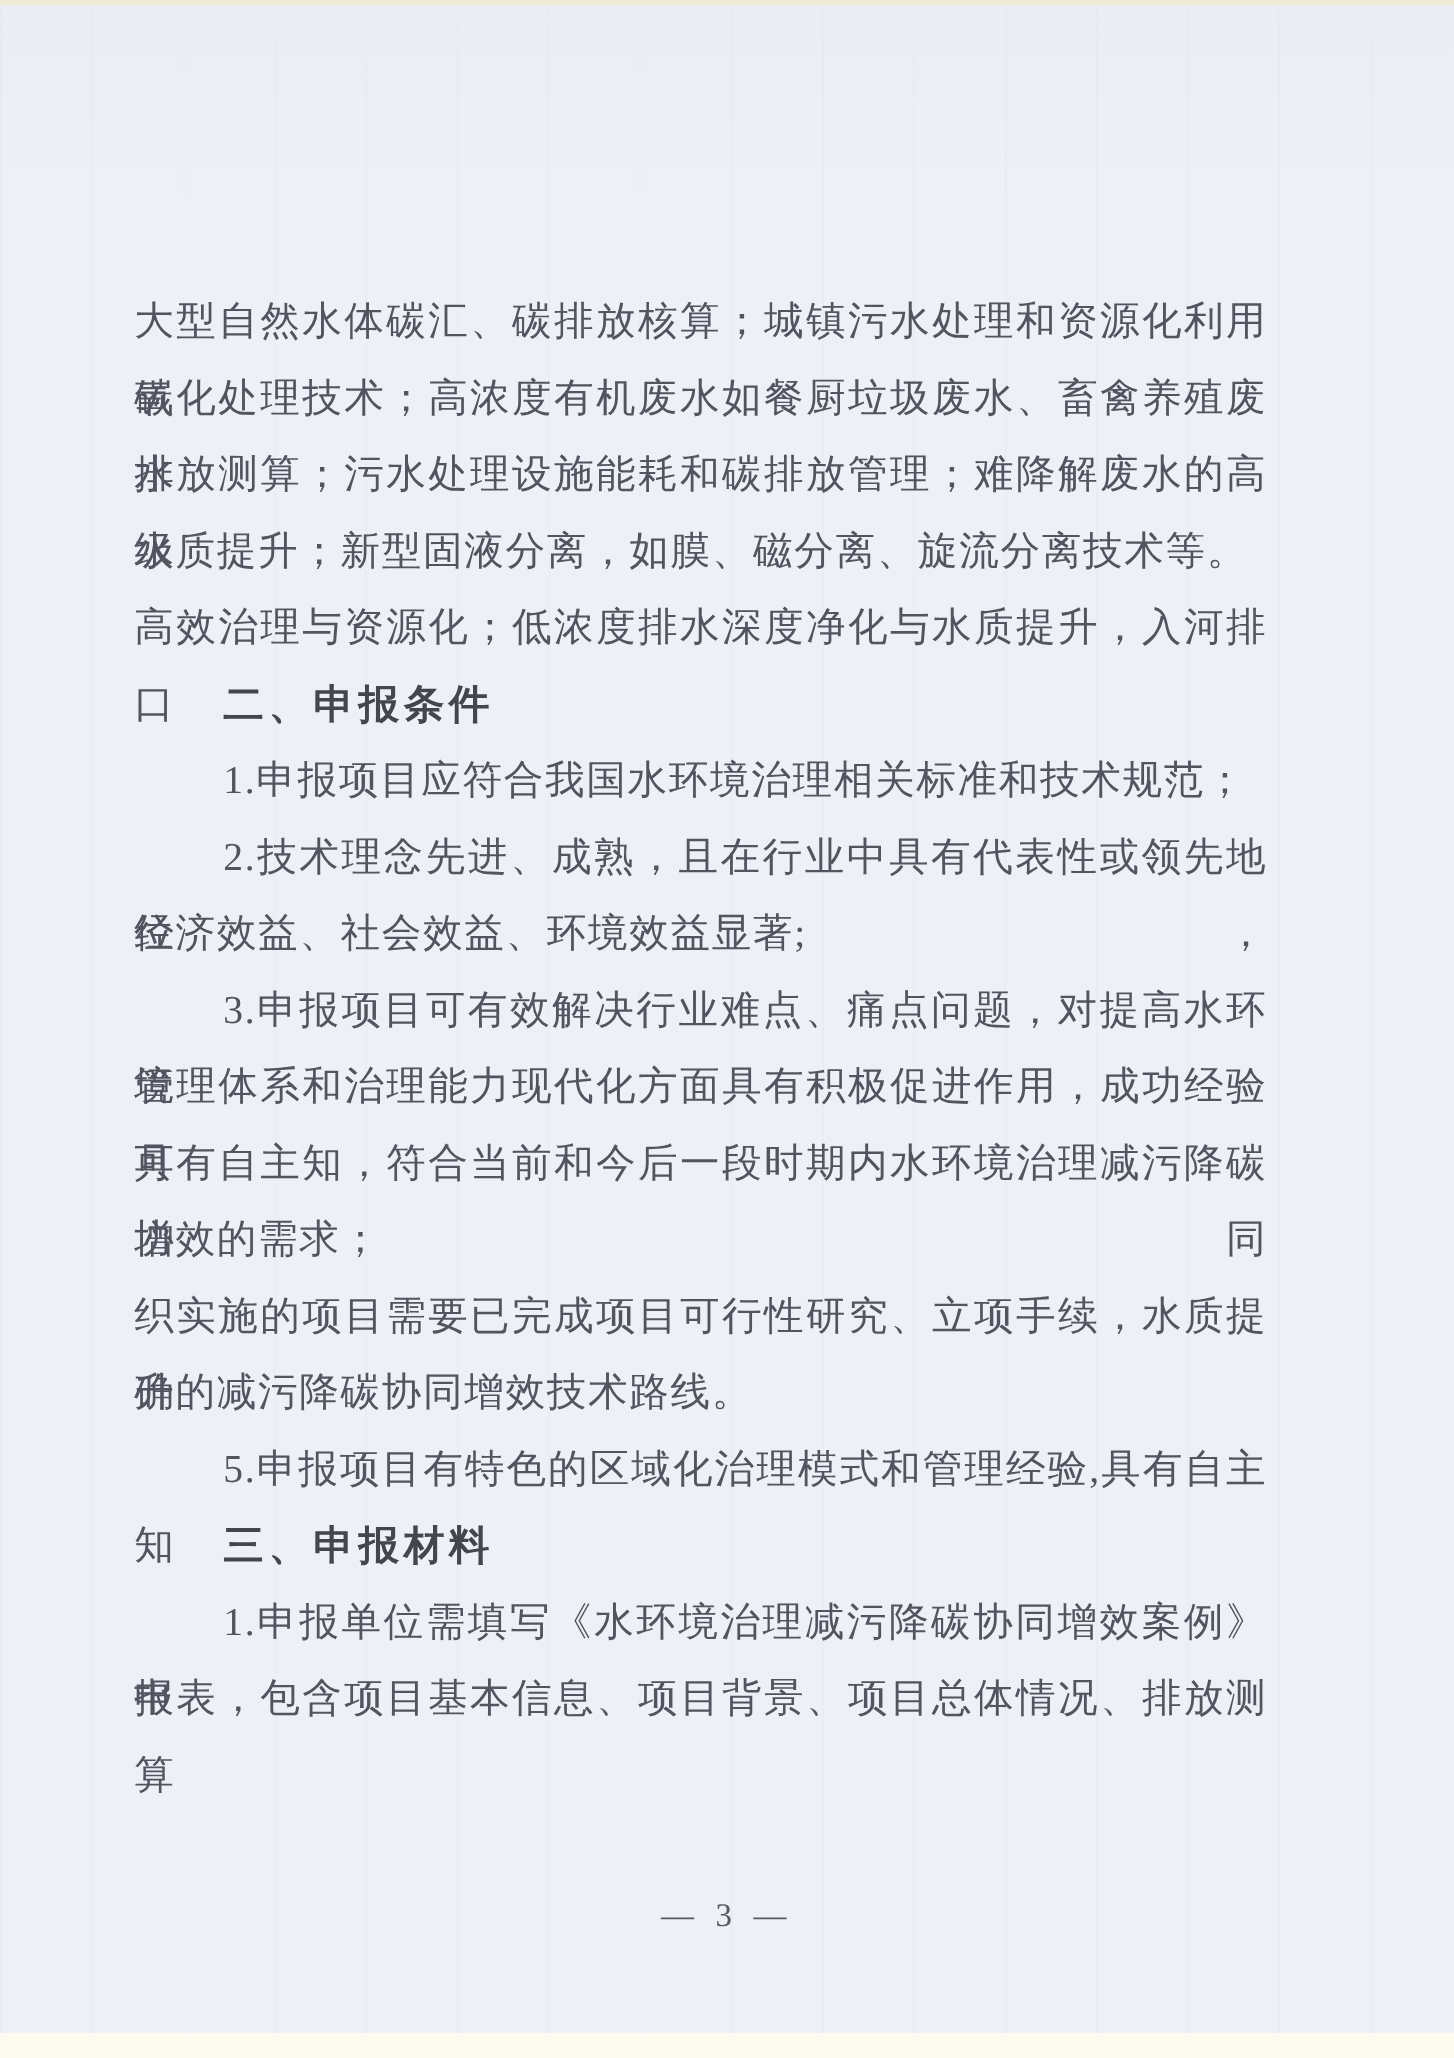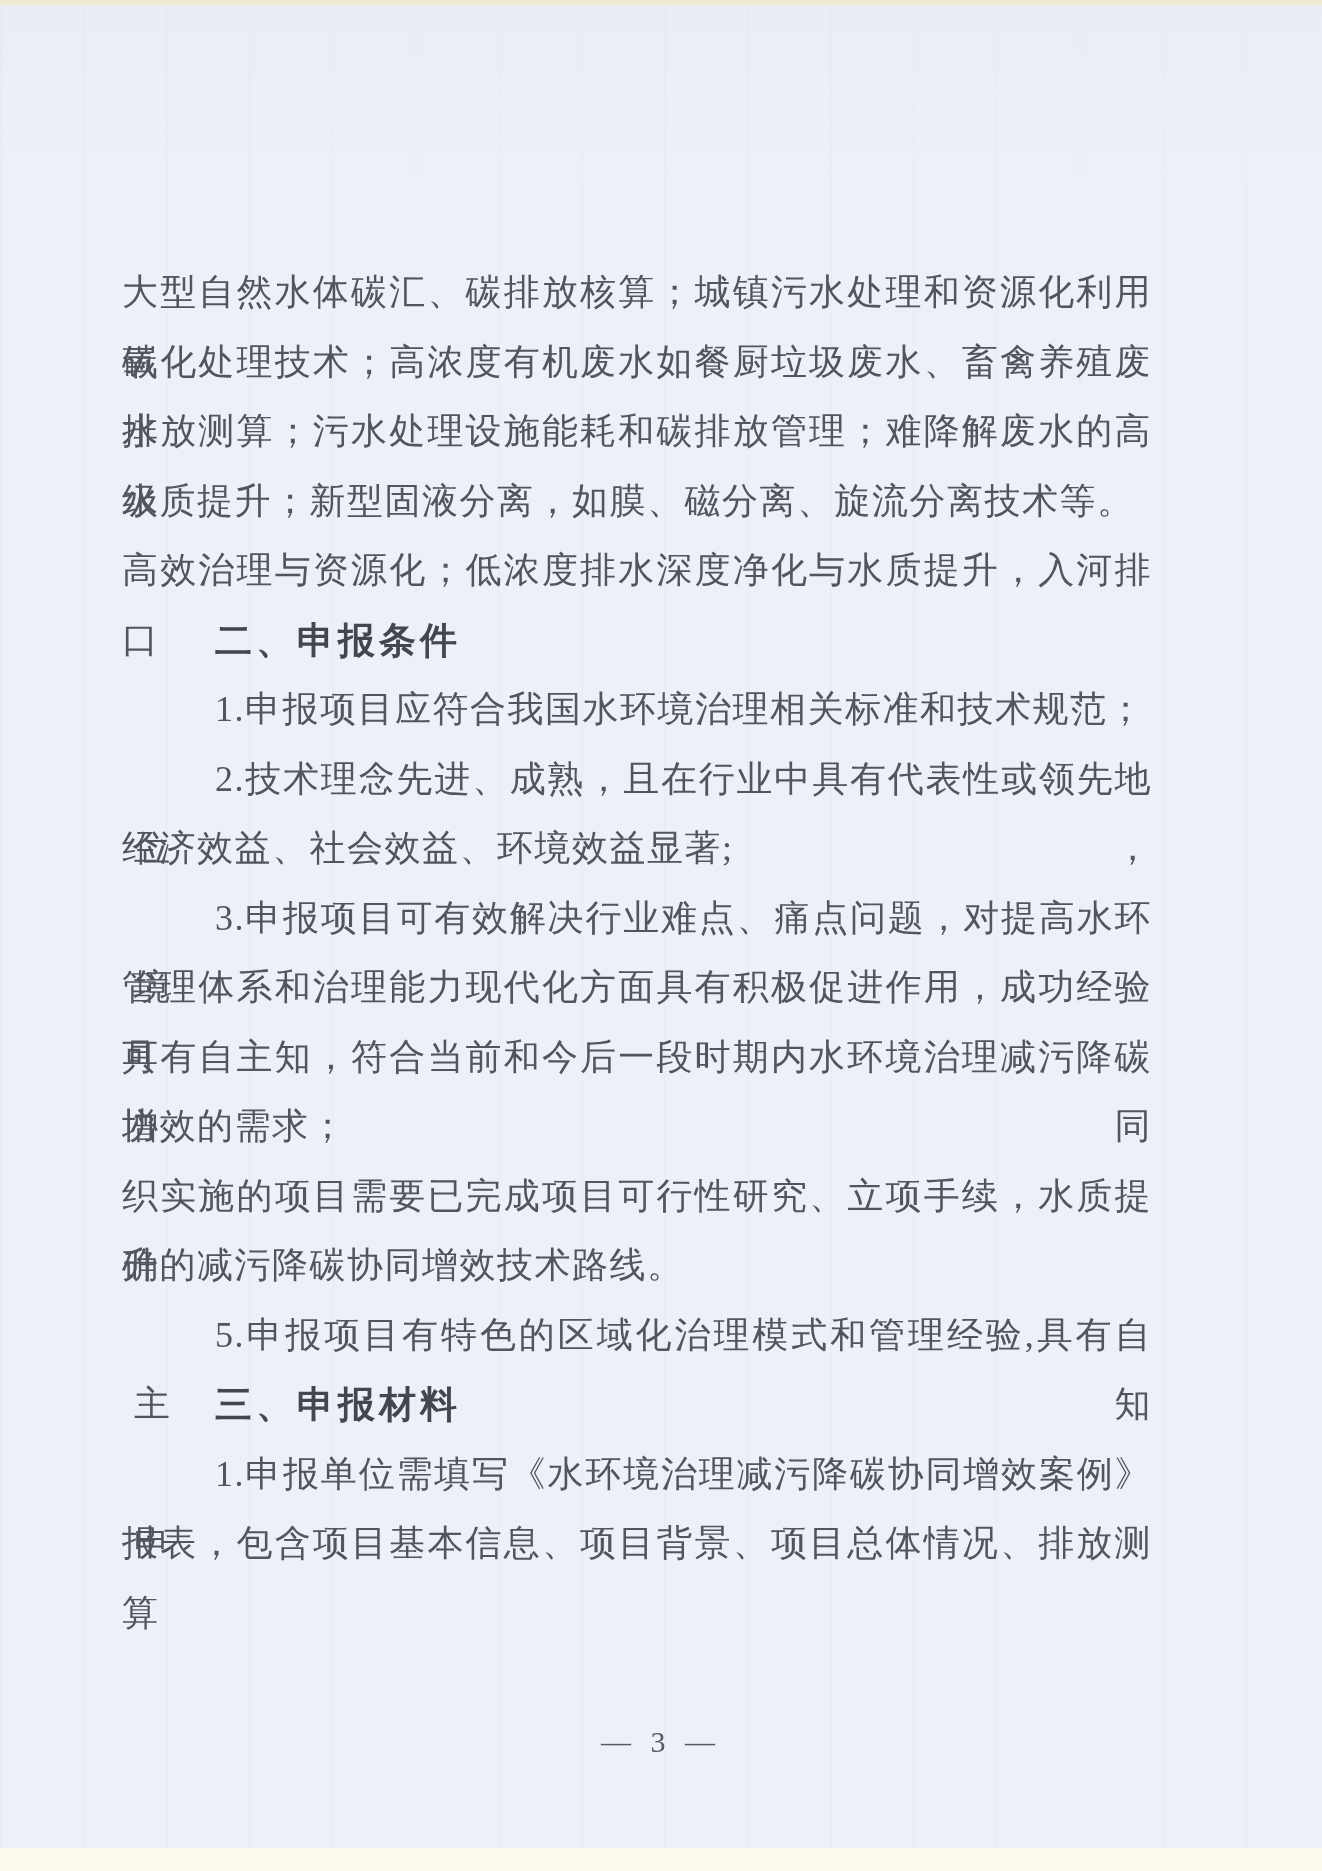--- a/index.html
+++ b/index.html
@@ -53,21 +53,20 @@
   }
   
   .j {
     text-align: justify;
     text-align-last: justify;
     text-justify: inter-character;
   }
   
   .ind {
     text-indent: 81px;
-    margin-left: 12px;
   }
   
   .hd {
     font-family: "Liberation Sans", "DejaVu Sans", sans-serif;
     font-weight: bold;
     font-size: 37px;
     color: #41464f;
     letter-spacing: 4px;
   }
   .footer {

